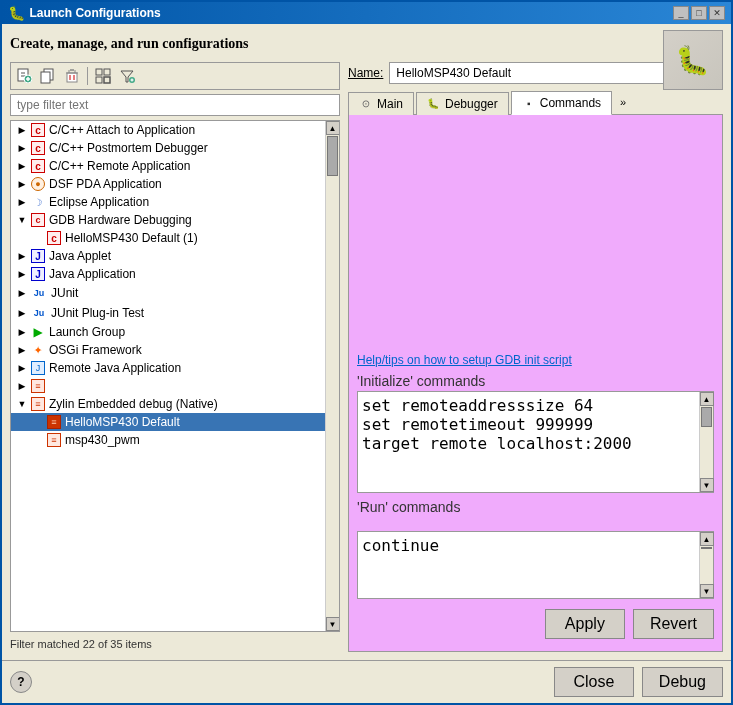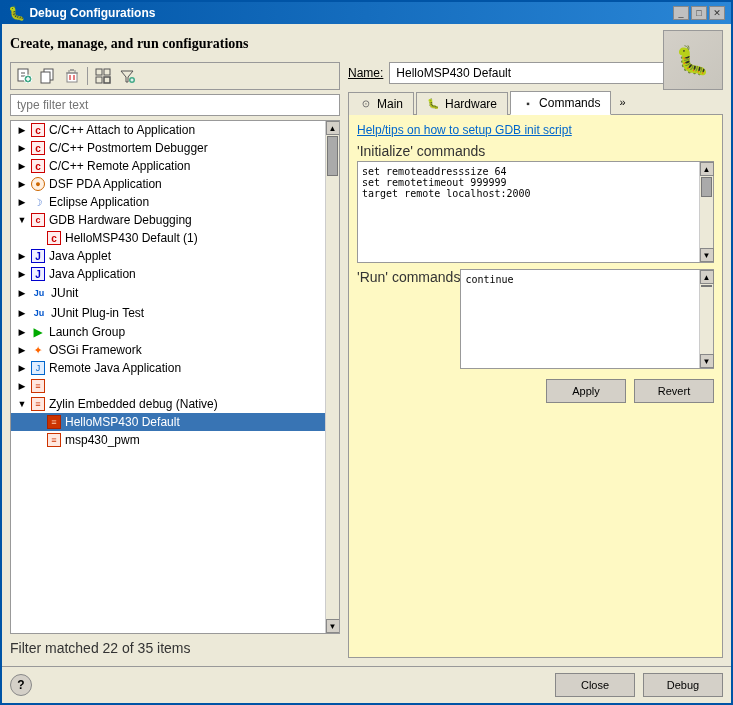--- a/index.html
+++ b/index.html
@@ -146,21 +146,21 @@
       width: 14px;
       height: 14px;
       margin-right: 2px;
       display: inline-flex;
       align-items: center;
       justify-content: center;
       font-size: 9px;
       flex-shrink: 0;
     }
     .filter-status {
-      font-size: 14px;
+      font-size: 11px;
       color: #333;
       padding: 2px 0;
     }
     .right-panel {
       flex: 1;
       display: flex;
       flex-direction: column;
       gap: 6px;
     }
     .name-row {
@@ -203,65 +203,66 @@
       border-bottom: 1px solid white;
       z-index: 1;
     }
     .tab-more {
       padding: 4px 6px;
       cursor: pointer;
       font-size: 11px;
     }
     .tab-content {
       flex: 1;
-      background: #fef9c3;
+      background: #f0abfc;
       border: 1px solid #999;
       border-top: none;
       padding: 8px;
       display: flex;
       flex-direction: column;
       gap: 6px;
       min-height: 0;
+      justify-content: flex-end;
     }
     .help-link {
       color: #0066cc;
       text-decoration: underline;
       cursor: pointer;
       font-size: 12px;
     }
     .section-label {
       font-size: 14px;
       color: #333;
     }
     .init-commands-section {
       height: 120px;
       display: flex;
       flex-direction: column;
       gap: 2px;
     }
     .run-commands-section {
       height: 100px;
       display: flex;
-      flex-direction: row;
-      gap: 0;
+      flex-direction: column;
+      gap: 16px;
     }
     .text-box {
       flex: 1;
       border: 1px solid #999;
       background: white;
       display: flex;
       position: relative;
     }
     .text-box textarea {
       flex: 1;
       border: none;
       outline: none;
       padding: 4px;
       font-family: monospace;
-      font-size: 10px;
+      font-size: 16px;
       resize: none;
       background: white;
       width: calc(100% - 14px);
     }
     .mini-scrollbar {
       width: 14px;
       background: #ece9d8;
       border-left: 1px solid #ccc;
       display: flex;
       flex-direction: column;
@@ -287,21 +288,21 @@
       display: flex;
       justify-content: flex-end;
       gap: 8px;
       padding: 4px 0;
     }
     .btn {
       padding: 5px 16px;
       border: 1px solid #888;
       background: #d4d0c8;
       cursor: pointer;
-      font-size: 11px;
+      font-size: 16px;
       min-width: 80px;
     }
     .footer {
       display: flex;
       align-items: center;
       justify-content: space-between;
       padding: 6px 8px;
       border-top: 1px solid #999;
       background: #ece9d8;
     }
@@ -355,21 +356,21 @@
     .commands-icon { color: #333; font-size: 10px; }
   </style>
 </head>
 <body>
 
 <div class="window">
 
   <div class="title-bar">
     <div class="title-bar-left">
       <span style="font-size:14px;">🐛</span>
-      <span>Debug Configurations</span>
+      <span>Launch Configurations</span>
     </div>
     <div class="title-bar-icons">
       <div class="title-btn">_</div>
       <div class="title-btn">□</div>
       <div class="title-btn">✕</div>
     </div>
   </div>
 
   <div class="content-area">
 
@@ -567,21 +568,21 @@
         </div>
 
         <div style="display:flex; flex-direction:column; flex:1; min-height:0;">
           <div class="tabs-bar">
             <div class="tab">
               <span class="tab-icon main-icon">⊙</span>
               <span>Main</span>
             </div>
             <div class="tab">
               <span class="tab-icon debugger-icon">🐛</span>
-              <span>Hardware</span>
+              <span>Debugger</span>
             </div>
             <div class="tab active">
               <span class="tab-icon commands-icon">▪</span>
               <span>Commands</span>
             </div>
             <div class="tab-more">»</div>
           </div>
 
           <div class="tab-content">
             <a class="help-link" href="#">Help/tips on how to setup GDB init script</a>

